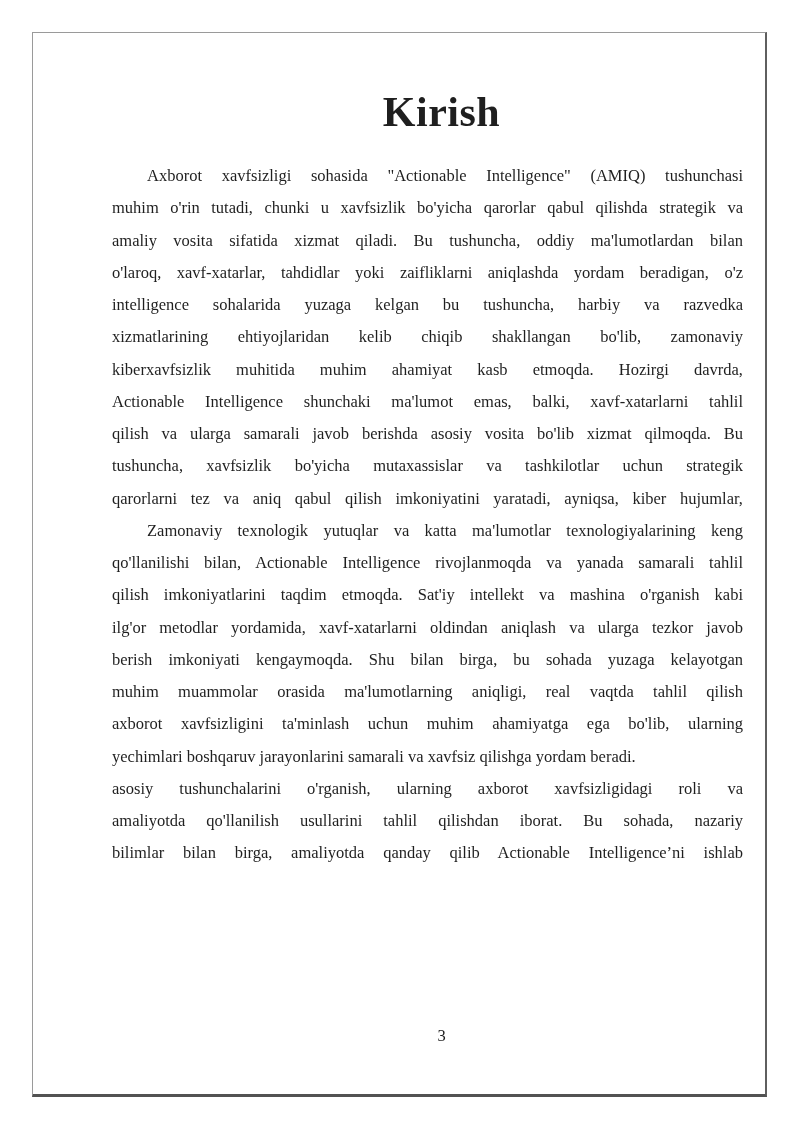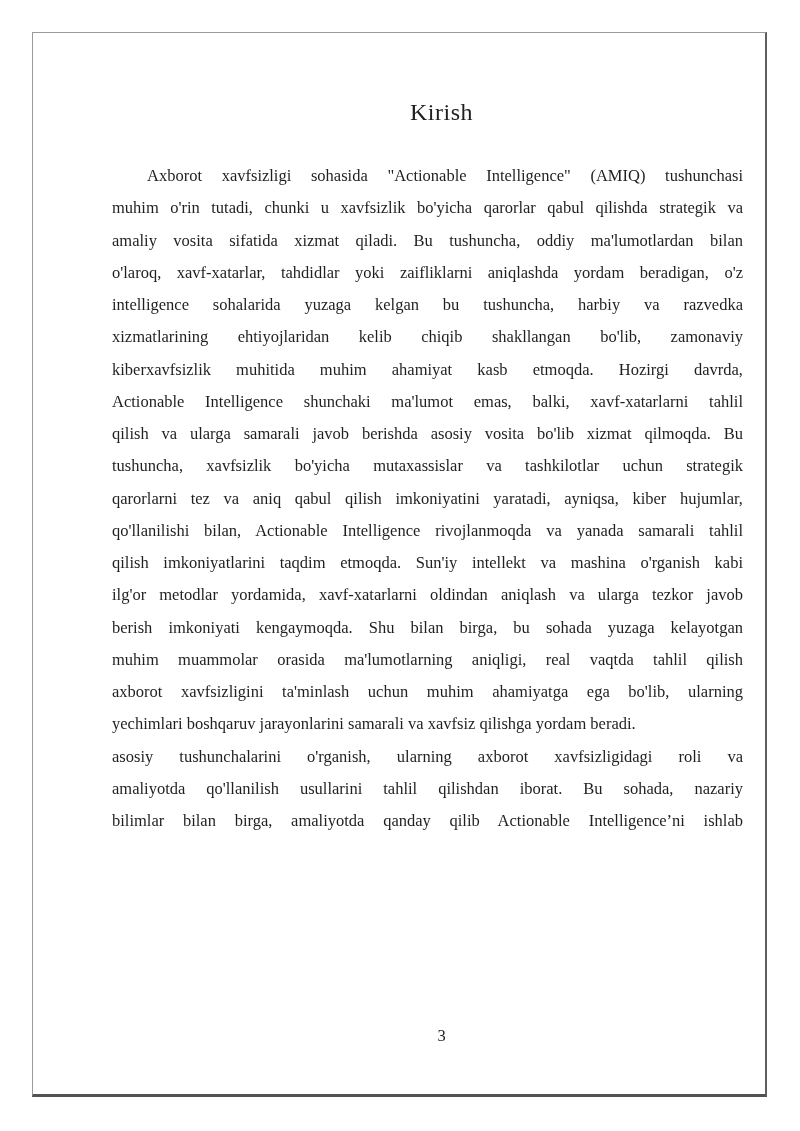--- a/index.html
+++ b/index.html
@@ -30,23 +30,23 @@
   }
   .title {
     position: absolute;
     left: 112px;
     top: 92px;
     width: 631px;
     box-sizing: border-box;
     padding-left: 28px;
     margin: 0;
     text-align: center;
-    font-size: 24px;
+    font-size: 42px;
     line-height: 40px;
-    font-weight: normal;
+    font-weight: bold;
     letter-spacing: 0.5px;
   }
   .body-text {
     position: absolute;
     left: 112px;
     top: 160px;
     width: 631px;
     font-size: 16.5px;
     line-height: 32.25px;
   }
@@ -87,22 +87,23 @@
     <div class="line">muhim o'rin tutadi, chunki u xavfsizlik bo'yicha qarorlar qabul qilishda strategik va</div>
     <div class="line">amaliy vosita sifatida xizmat qiladi. Bu tushuncha, oddiy ma'lumotlardan bilan</div>
     <div class="line">o'laroq, xavf-xatarlar, tahdidlar yoki zaifliklarni aniqlashda yordam beradigan, o'z</div>
     <div class="line">intelligence sohalarida yuzaga kelgan bu tushuncha, harbiy va razvedka</div>
     <div class="line">xizmatlarining ehtiyojlaridan kelib chiqib shakllangan bo'lib, zamonaviy</div>
     <div class="line">kiberxavfsizlik muhitida muhim ahamiyat kasb etmoqda. Hozirgi davrda,</div>
     <div class="line">Actionable Intelligence shunchaki ma'lumot emas, balki, xavf-xatarlarni tahlil</div>
     <div class="line">qilish va ularga samarali javob berishda asosiy vosita bo'lib xizmat qilmoqda. Bu</div>
     <div class="line">tushuncha, xavfsizlik bo'yicha mutaxassislar va tashkilotlar uchun strategik</div>
     <div class="line">qarorlarni tez va aniq qabul qilish imkoniyatini yaratadi, ayniqsa, kiber hujumlar,</div>
+    <div class="line first">Zamonaviy texnologik yutuqlar va katta ma'lumotlar texnologiyalarining keng</div>
     <div class="line">qo'llanilishi bilan, Actionable Intelligence rivojlanmoqda va yanada samarali tahlil</div>
-    <div class="line">qilish imkoniyatlarini taqdim etmoqda. Sun'iy intellekt va mashina o'rganish kabi</div>
+    <div class="line">qilish imkoniyatlarini taqdim etmoqda. Sat'iy intellekt va mashina o'rganish kabi</div>
     <div class="line">ilg'or metodlar yordamida, xavf-xatarlarni oldindan aniqlash va ularga tezkor javob</div>
     <div class="line">berish imkoniyati kengaymoqda. Shu bilan birga, bu sohada yuzaga kelayotgan</div>
     <div class="line">muhim muammolar orasida ma'lumotlarning aniqligi, real vaqtda tahlil qilish</div>
     <div class="line">axborot xavfsizligini ta'minlash uchun muhim ahamiyatga ega bo'lib, ularning</div>
     <div class="line last">yechimlari boshqaruv jarayonlarini samarali va xavfsiz qilishga yordam beradi.</div>
     <div class="line">asosiy tushunchalarini o'rganish, ularning axborot xavfsizligidagi roli va</div>
     <div class="line">amaliyotda qo'llanilish usullarini tahlil qilishdan iborat. Bu sohada, nazariy</div>
     <div class="line">bilimlar bilan birga, amaliyotda qanday qilib Actionable Intelligence’ni ishlab</div>
   </div>
 

